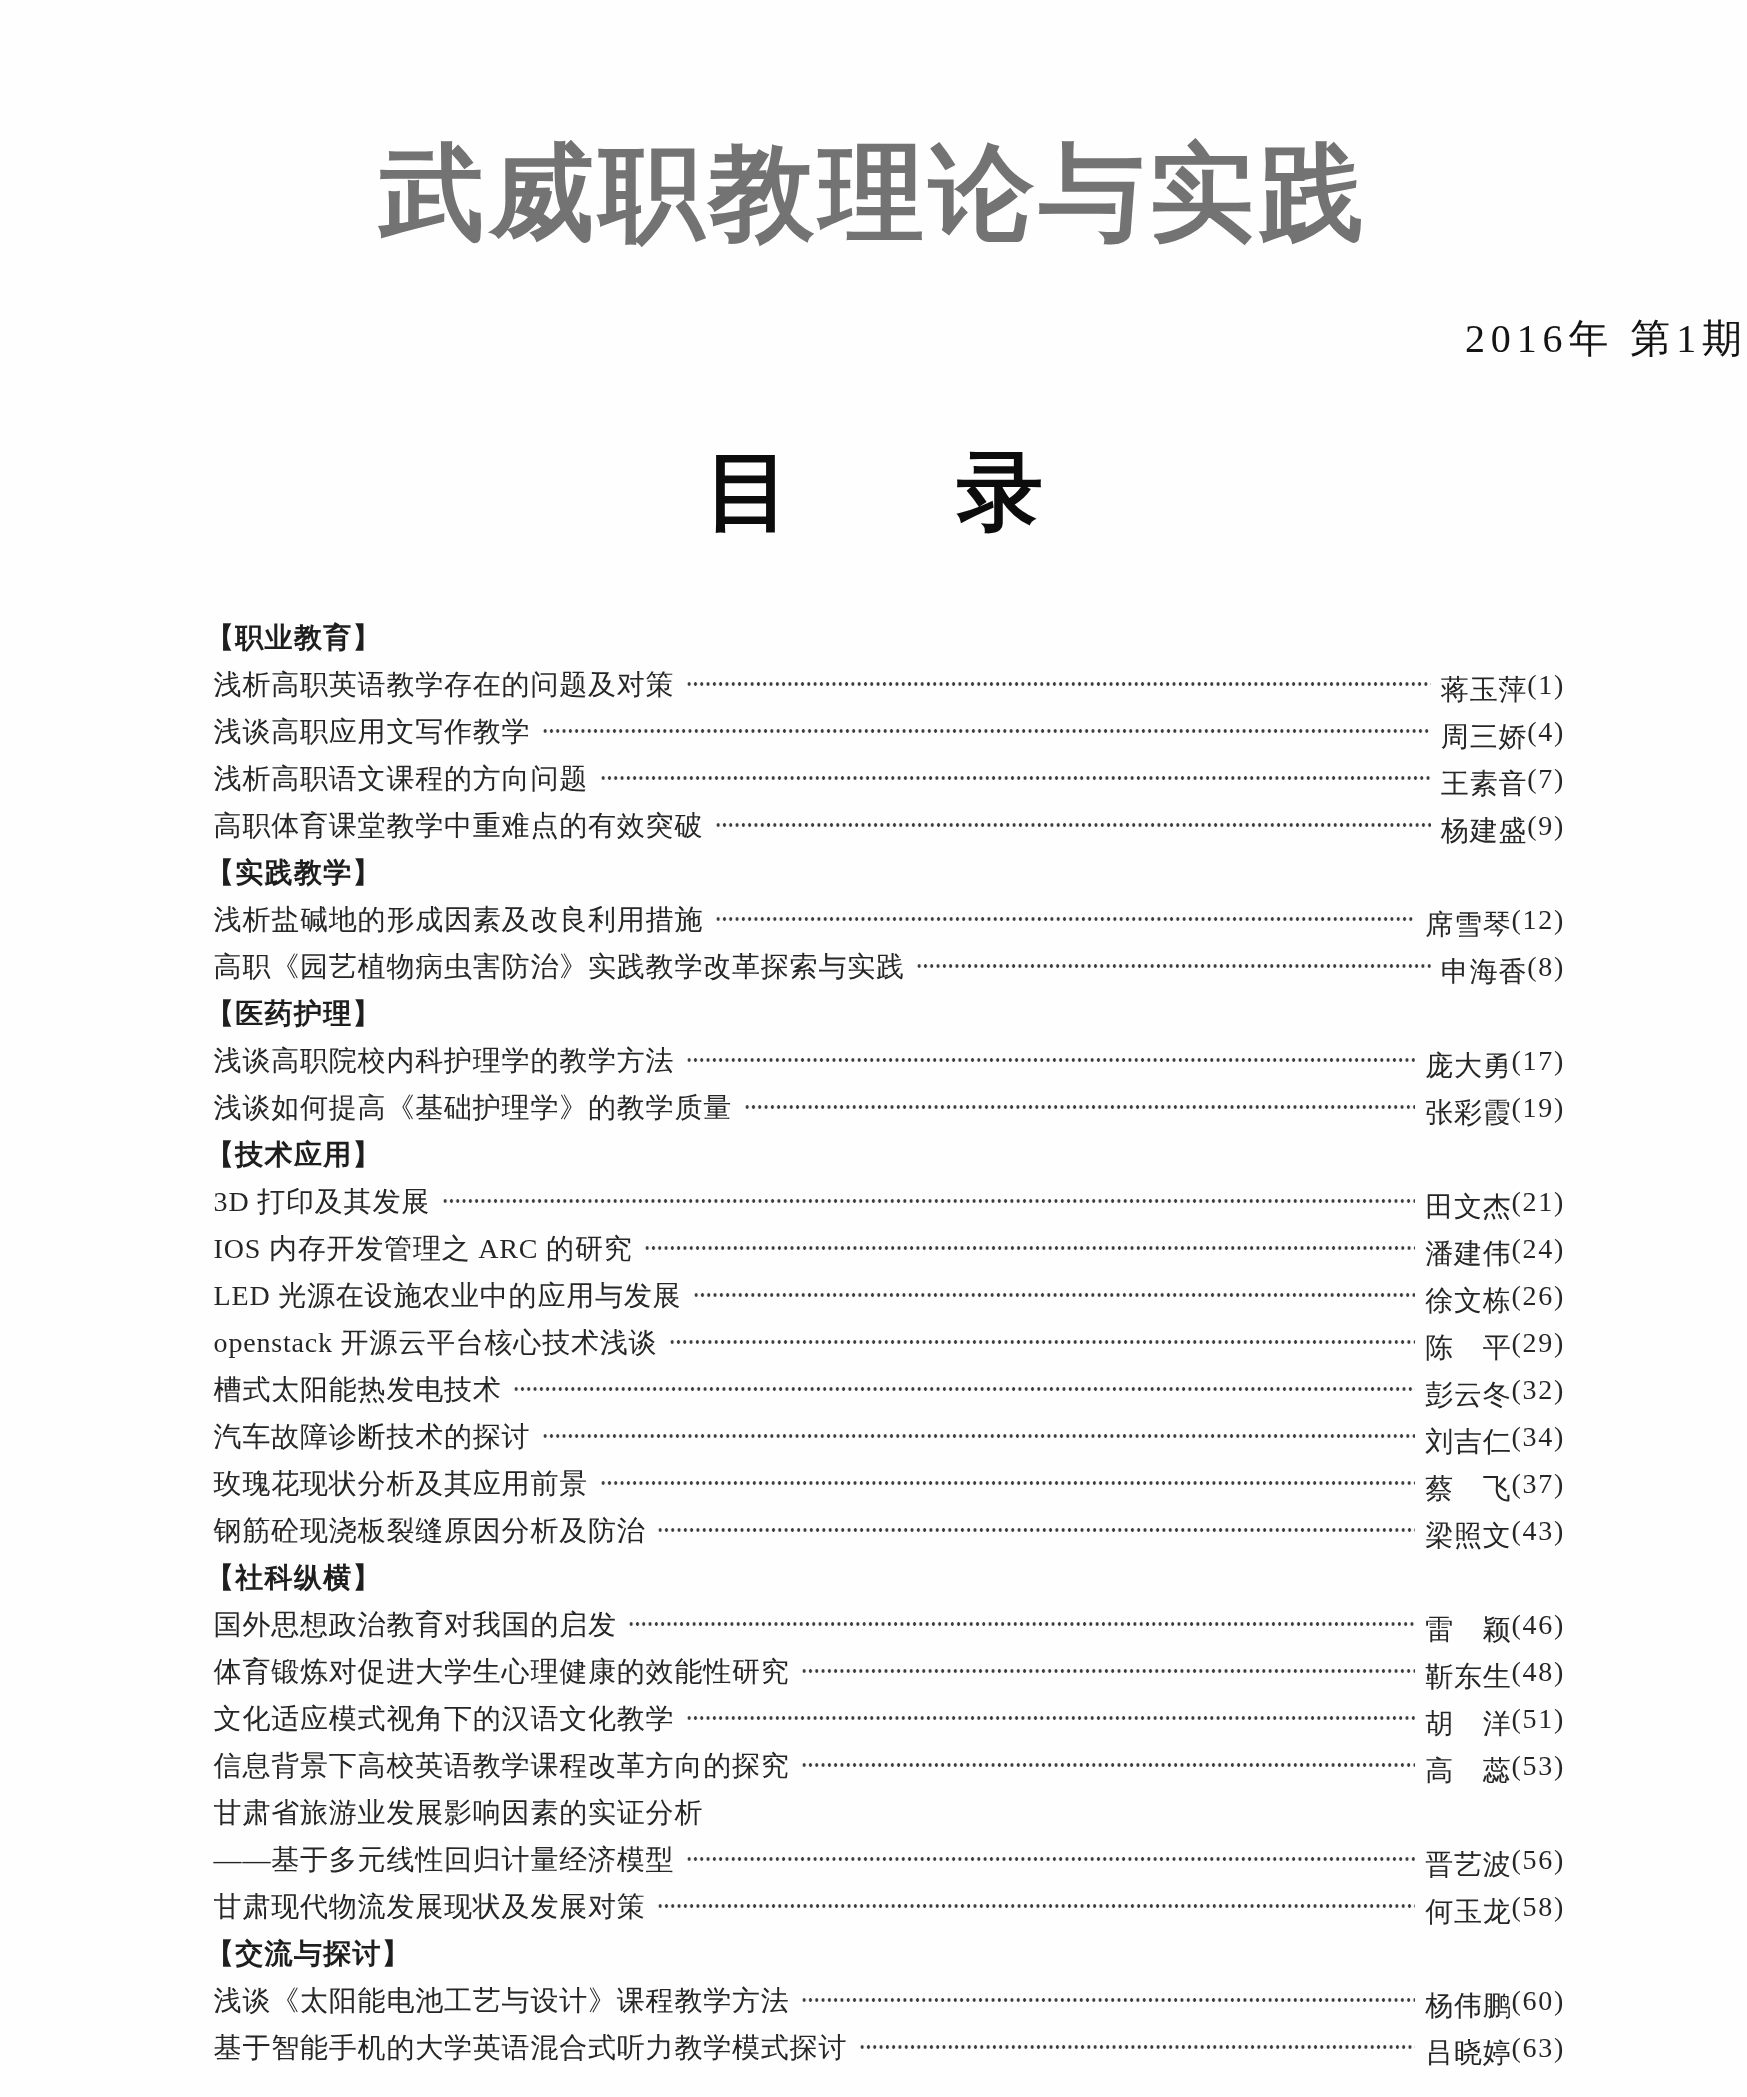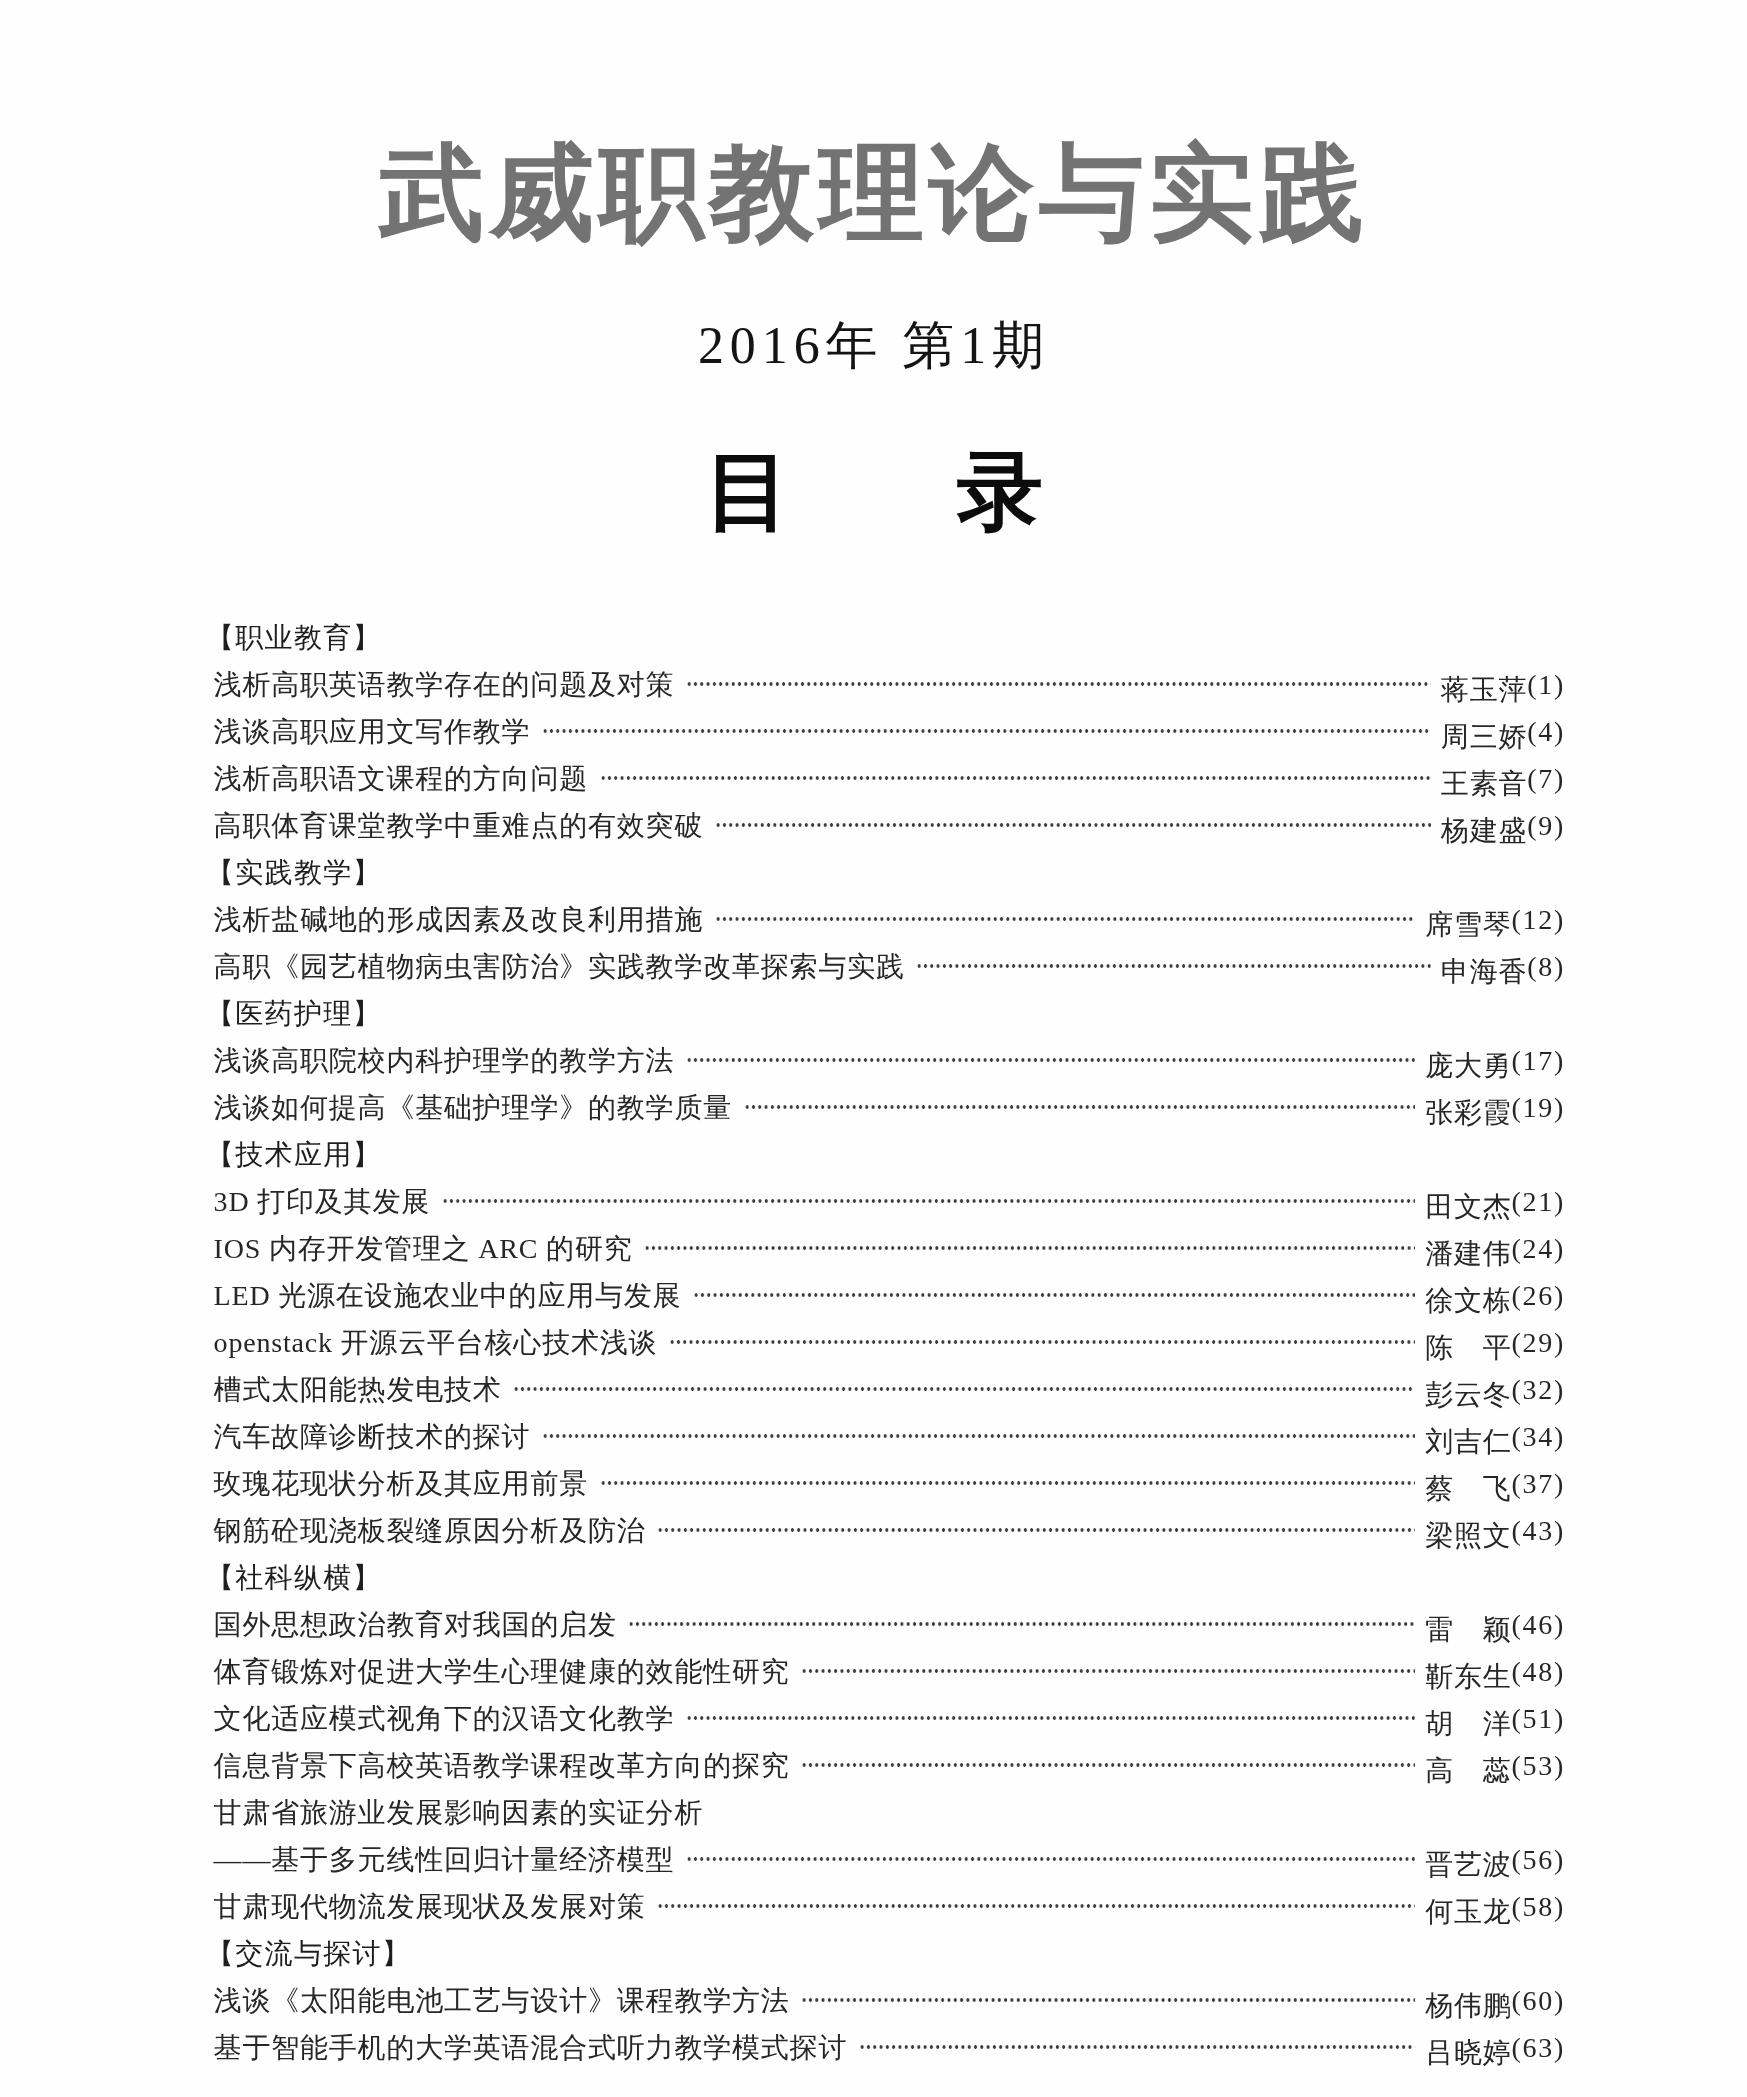--- a/index.html
+++ b/index.html
@@ -22,22 +22,22 @@
     font-weight: 700;
     letter-spacing: 5px;
     color: #737373;
     white-space: nowrap;
   }
   .issue {
     position: absolute;
     top: 311px;
     left: 0;
     width: 100%;
-    text-align: center;
-    font-size: 52px;
+    text-align: right;
+    font-size: 40px;
     letter-spacing: 5.9px;
     color: #141414;
   }
   .toc-title {
     position: absolute;
     top: 434px;
     left: 0;
     width: 100%;
     display: flex;
     justify-content: center;
@@ -50,21 +50,21 @@
     position: absolute;
     top: 614px;
     left: 206px;
     width: 1359px;
   }
   .toc-header {
     height: 47px;
     display: flex;
     align-items: center;
     font-size: 28px;
-    font-weight: 400;
+    font-weight: 700;
     letter-spacing: 1.3px;
     color: #1e1e1e;
   }
   .toc-row {
     height: 47px;
     display: flex;
     align-items: center;
     font-size: 28px;
     color: #262626;
   }

